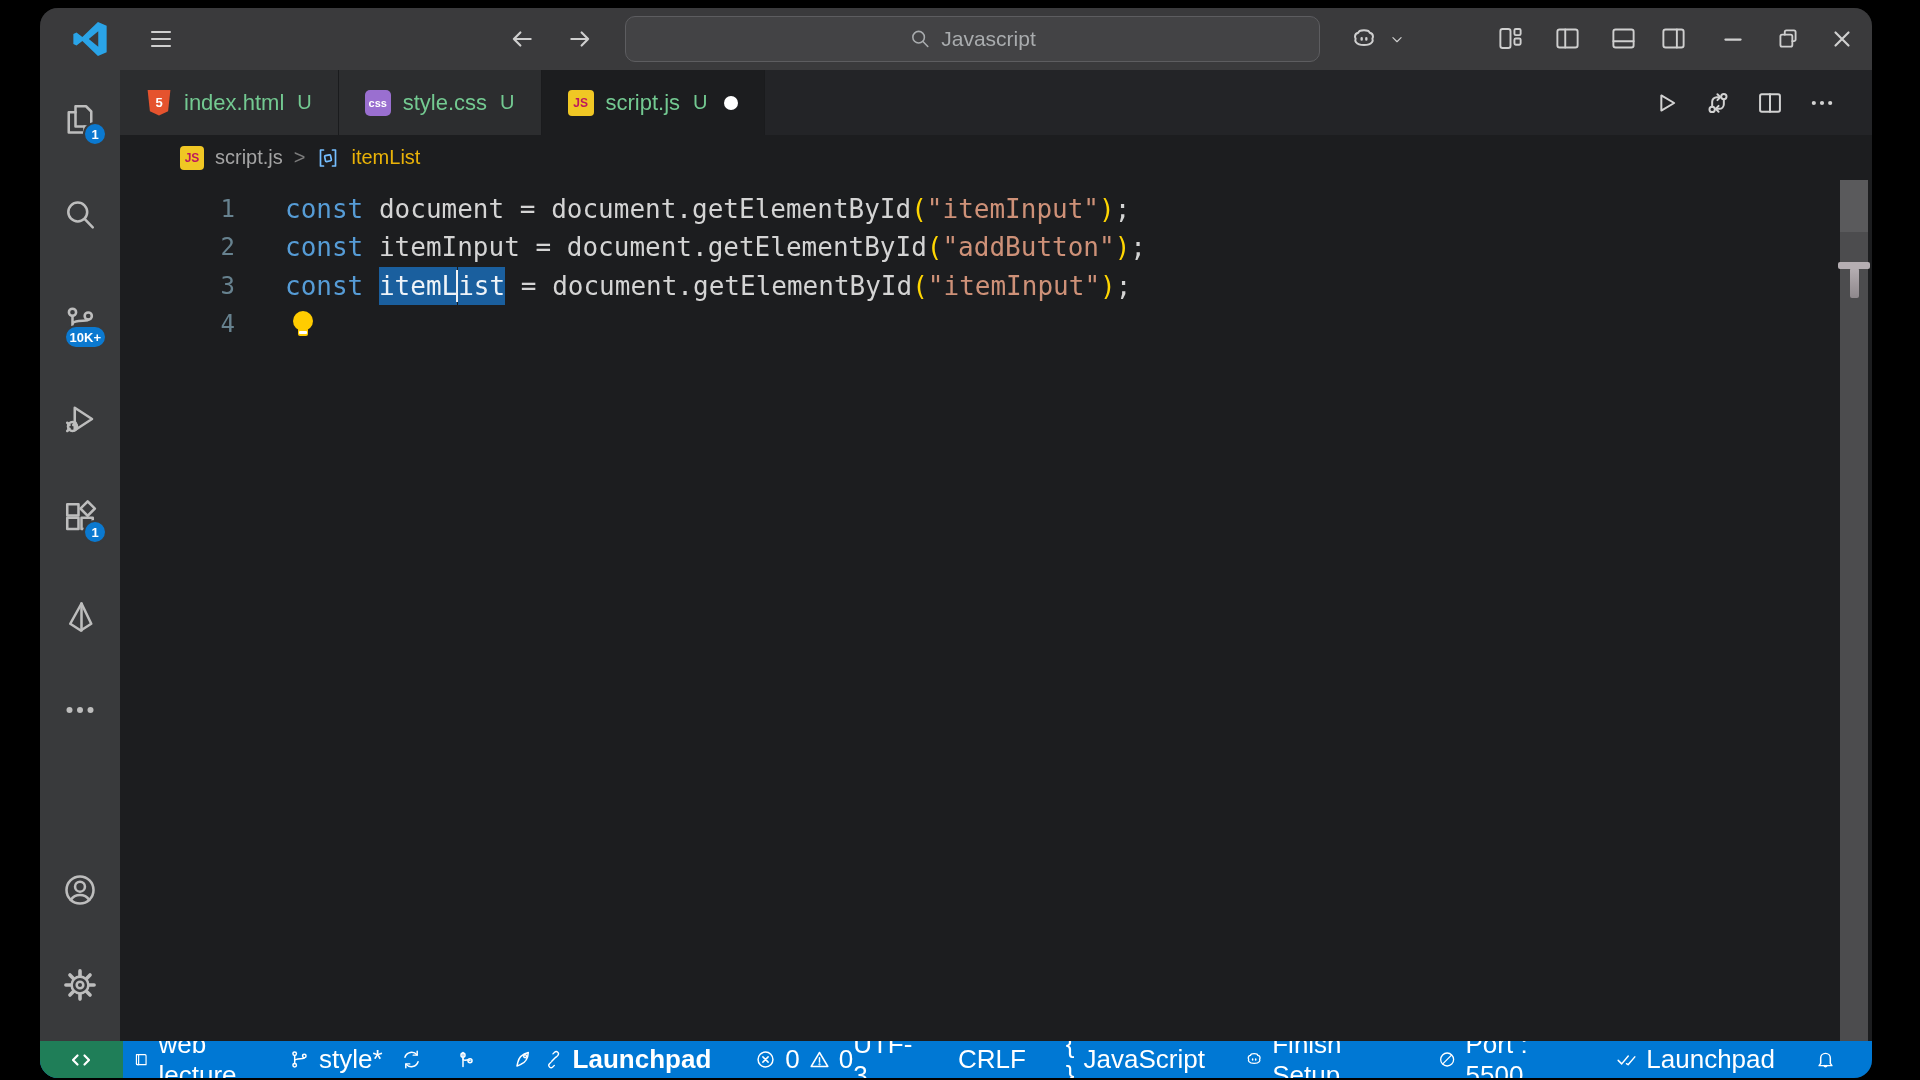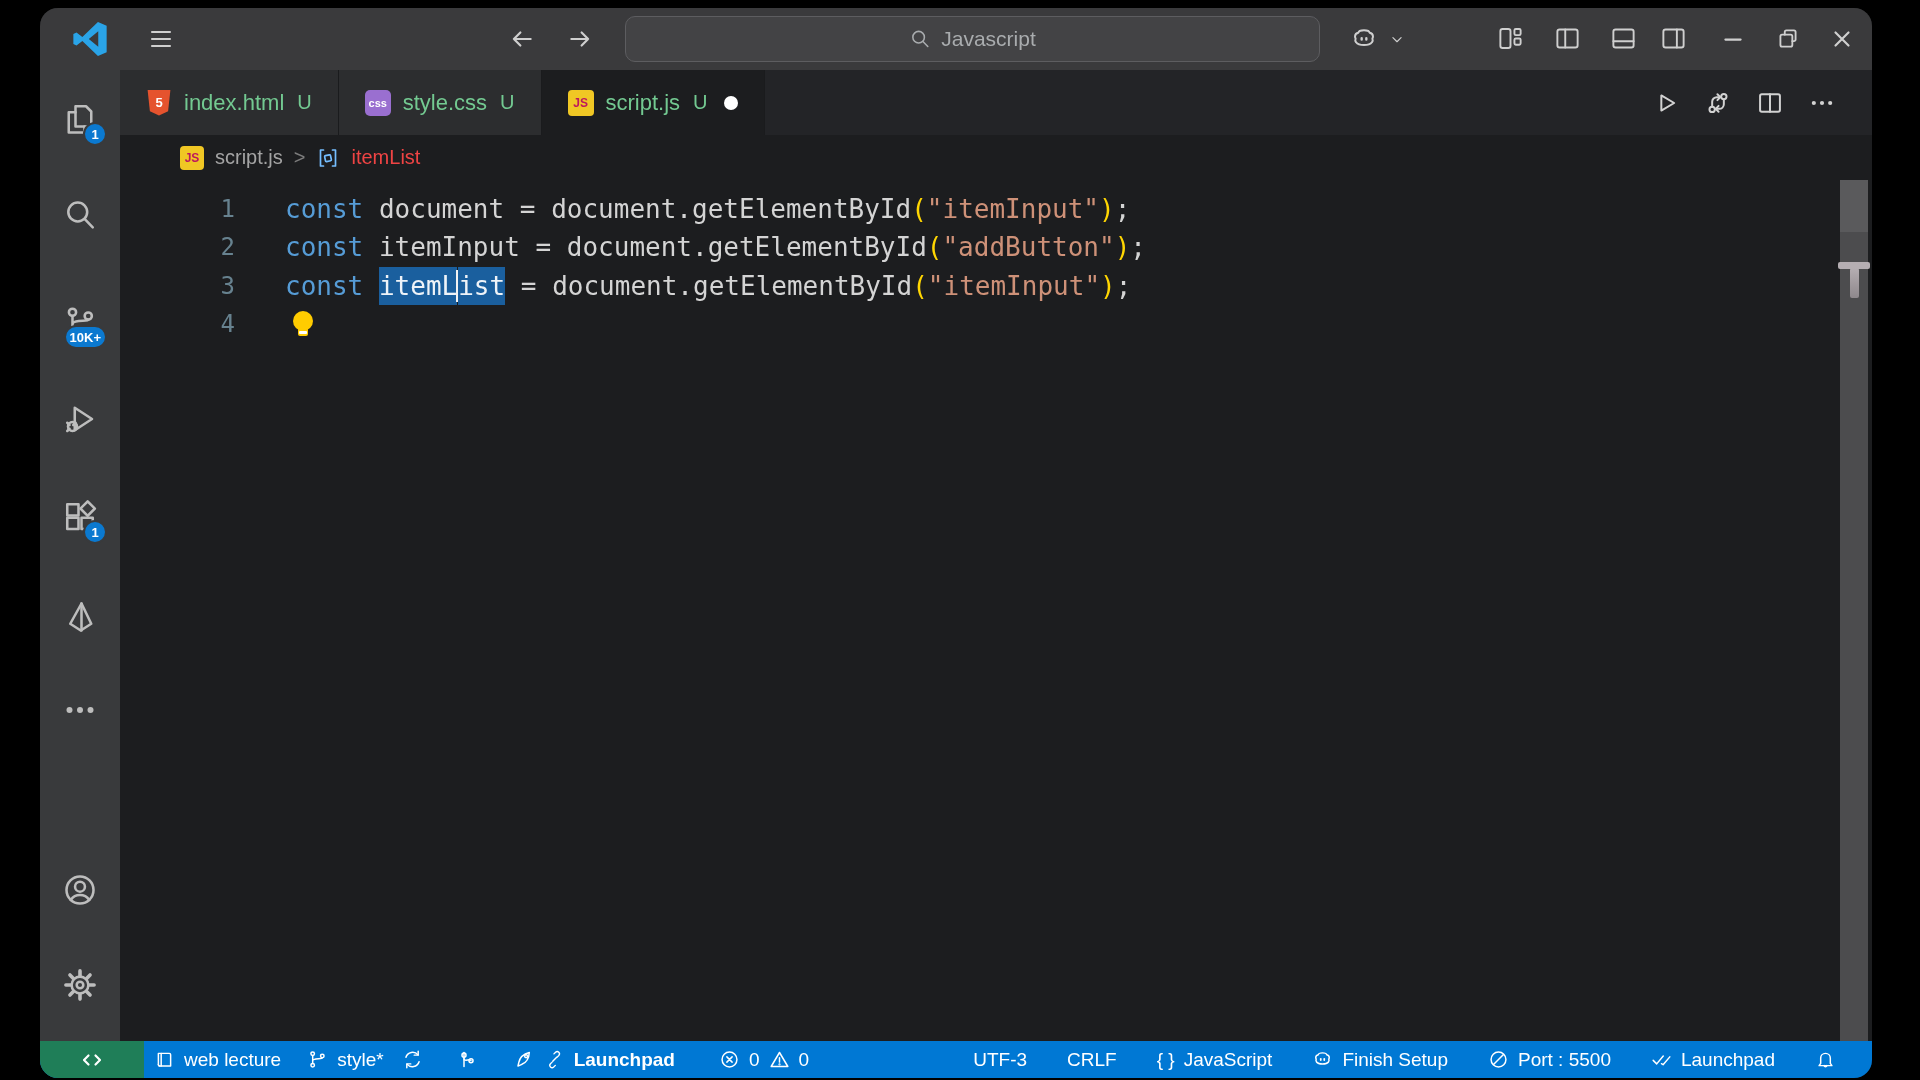--- a/index.html
+++ b/index.html
@@ -64,21 +64,21 @@
   .ea svg{width:100%;height:100%;}
 
   
   .breadcrumb{height:45px;flex:0 0 45px;background:#1c1d1f;display:flex;align-items:center;
     padding-left:60px;gap:11px;}
   .breadcrumb .fic{width:24px;height:24px;flex-basis:24px;}
   .bc-file{color:#a4a4a4;font-size:20px;}
   .bc-sep{color:#7c7c7c;font-size:20px;}
   .bc-symicon{width:24px;height:24px;color:#75beff;}
   .bc-symicon svg{width:100%;height:100%;}
-  .bc-symbol{color:#ef4444;font-size:20px;}
+  .bc-symbol{color:#eab308;font-size:20px;}
 
   
   .editor{position:relative;flex:1;background:#1c1d1f;overflow:hidden;}
   .code-line{position:absolute;left:0;right:0;height:39px;display:flex;align-items:center;
     font-family:"DejaVu Sans Mono",monospace;font-size:26px;white-space:pre;}
   .ln{width:115px;text-align:right;color:#67828f;font-size:24px;flex:0 0 115px;}
   .lcode{margin-left:50px;display:flex;align-items:center;}
   .tk-kw{color:#569cd6;}
   .tk-pl{color:#d4d4d4;}
   .tk-pa{color:#ffd602;}
@@ -92,21 +92,21 @@
 
   .scrollbar{position:absolute;right:4px;top:0;bottom:0;width:28px;background:#4c4c4e;}
   .scroll-thumb{position:absolute;right:4px;top:0;width:28px;height:52px;background:#5a5a5c;}
   .mouse-ibeam{position:absolute;right:0;top:82px;width:34px;height:40px;color:#b5aeb2;}
   .mouse-ibeam .bar{position:absolute;left:0;top:0;width:32px;height:7px;background:#b5aeb2;border-radius:2px;}
   .mouse-ibeam .stem{position:absolute;left:12px;top:6px;width:9px;height:30px;
     background:linear-gradient(#b5aeb2,#8e888c);border-radius:2px;}
 
   
   .statusbar{height:37px;flex:0 0 37px;background:#0078d4;display:flex;align-items:flex-end;
-    color:#fff;font-size:19px;}
+    color:#fff;font-size:26px;}
   .sb-left,.sb-right{display:flex;align-items:center;height:100%;}
   .sb-right{margin-left:auto;gap:40px;padding-right:36px;}
   .sb-item{display:flex;align-items:center;gap:9px;height:100%;}
   .sb-item .si{width:21px;height:21px;color:#fff;}
   .sb-item .si svg{width:100%;height:100%;}
   .sb-remote{width:104px;background:#1f7e58;justify-content:center;}
   .sb-remote .si{width:24px;height:24px;}
 </style>
 </head>
 <body>

